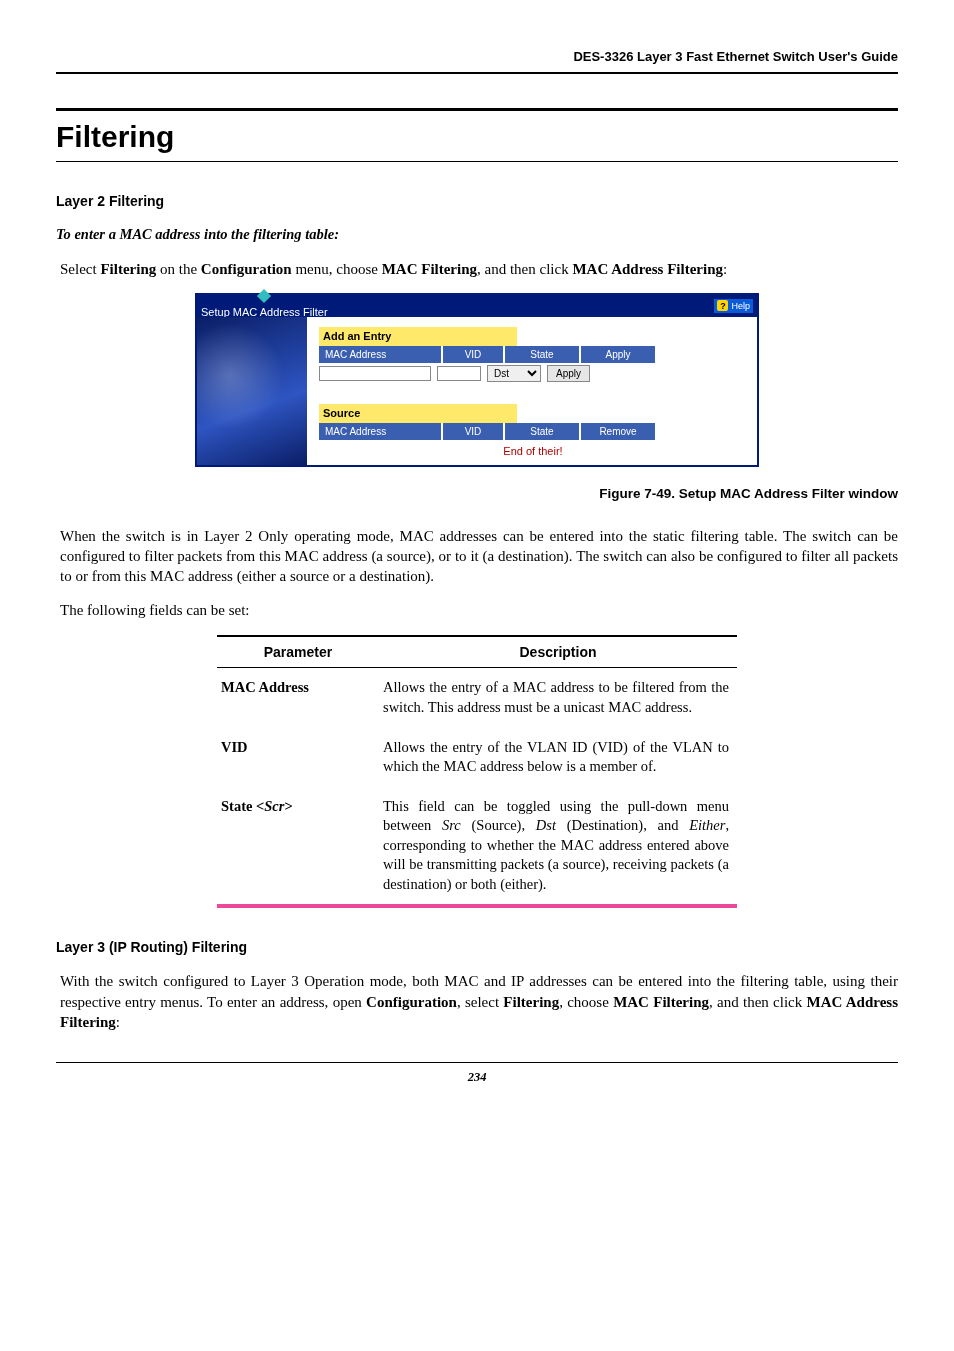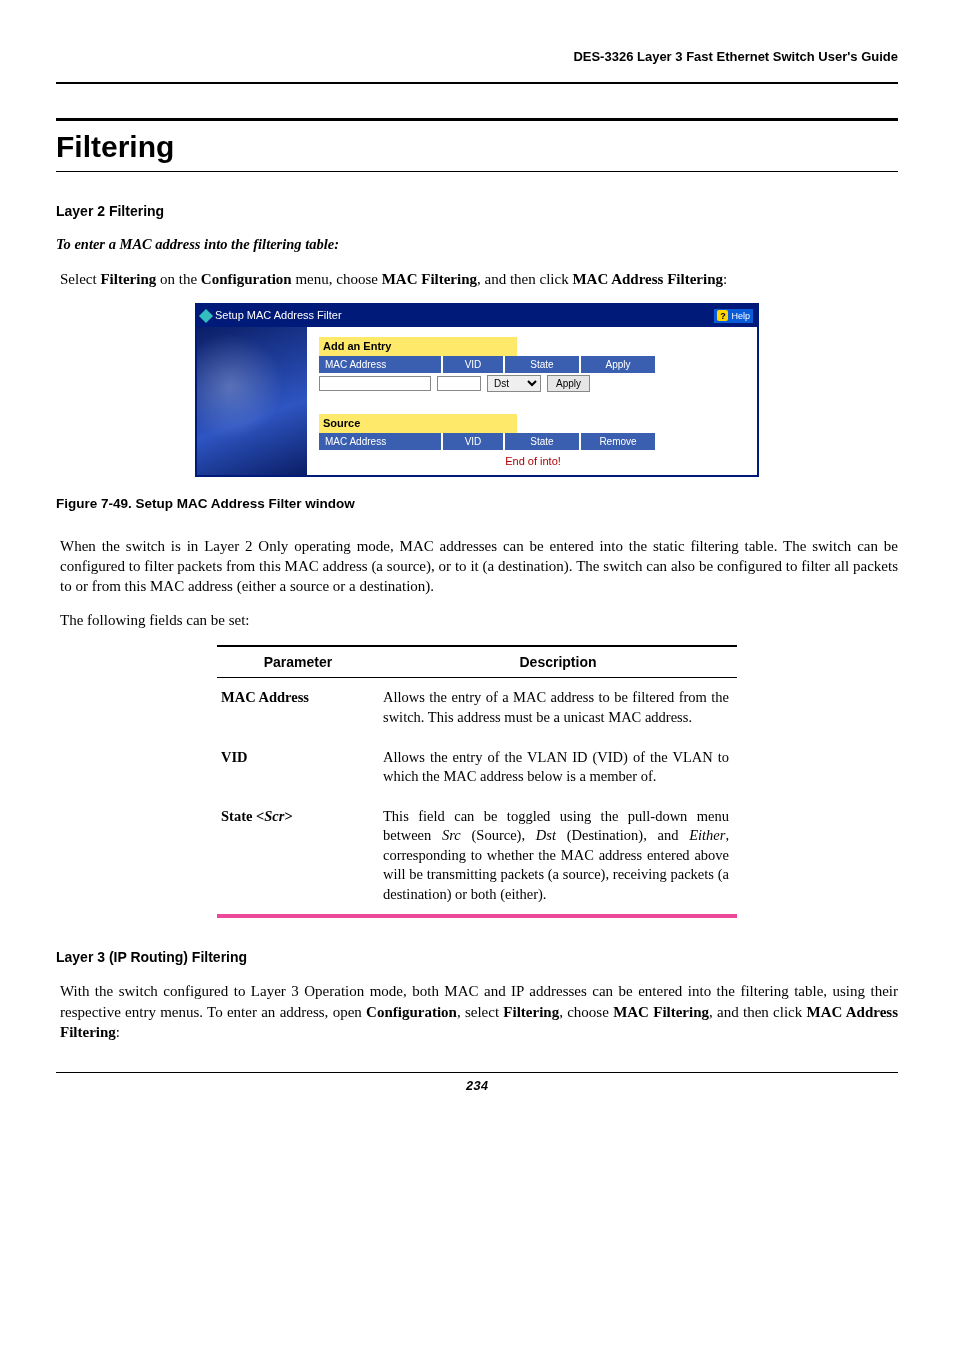--- a/index.html
+++ b/index.html
@@ -12,21 +12,21 @@
     color: #000;
     font-size: 15px;
     line-height: 1.35;
   }
   .header-right {
     text-align: right;
     font-family: Arial, Helvetica, sans-serif;
     font-weight: bold;
     font-size: 13px;
     border-bottom: 2.5px solid #000;
-    padding-bottom: 16px;
+    padding-bottom: 6px;
     margin-bottom: 34px;
   }
   h1.section-title {
     font-family: Arial, Helvetica, sans-serif;
     font-size: 30px;
     font-weight: bold;
     margin: 0 0 4px 0;
     border-top: 3px solid #000;
     border-bottom: 1px solid #000;
     padding: 6px 0 4px 0;
@@ -50,21 +50,21 @@
   }
   b { font-family: Georgia, serif; }
   .figure-wrap {
     text-align: center;
     margin: 0 auto 18px auto;
   }
   .figure-caption {
     font-family: Arial, Helvetica, sans-serif;
     font-weight: bold;
     font-size: 13.5px;
-    text-align: left;
+    text-align: right;
     margin: 14px 0 22px 0;
   }
   
   .ui-screenshot {
     width: 560px;
     border: 2px solid #001a7a;
     margin: 0 auto;
     background: #fff;
     font-family: Verdana, Arial, sans-serif;
     font-size: 11px;
@@ -76,20 +76,21 @@
     justify-content: space-between;
     background: #001a7a;
     padding: 2px 4px;
     height: 18px;
   }
   .ui-titlebar-left {
     color: #fff;
     display: flex;
     align-items: center;
     gap: 4px;
+    flex-direction: column;
   }
   .ui-titlebar-left .diamond {
     width: 10px; height: 10px; display:inline-block;
     background:#33bdbf;
     transform: rotate(45deg);
   }
   .ui-help {
     background: #0a5bd8;
     color: #fff;
     font-size: 9px;
@@ -202,21 +203,21 @@
     font-weight: bold;
     width: 150px;
     white-space: nowrap;
   }
   .param-table tr.lastrow td {
     border-bottom: 4px solid #ec4899;
   }
   .footer {
     border-top: 1.5px solid #000;
     text-align: center;
-    font-family: Liberation Mono, monospace;
+    font-family: Liberation Serif, serif;
     font-size: 12.5px;
     font-weight: bold;
     font-style: italic;
     padding-top: 6px;
     margin-top: 30px;
   }
 </style>
 </head>
 <body>
 
@@ -266,21 +267,21 @@
 
         <div style="height:22px"></div>
 
         <span class="ui-section-label">Source</span>
         <div class="ui-headrow">
           <span class="ui-cell-head w-mac">MAC Address</span>
           <span class="ui-cell-head w-vid">VID</span>
           <span class="ui-cell-head w-state">State</span>
           <span class="ui-cell-head w-apply">Remove</span>
         </div>
-        <div class="ui-end">End of into!</div>
+        <div class="ui-end">End of their!</div>
       </div>
     </div>
   </div>
 </div>
 
 <div class="figure-caption">Figure 7-49.  Setup MAC Address Filter window</div>
 
 <p>When the switch is in Layer 2 Only operating mode, MAC addresses can be entered into the static filtering table. The switch can be configured to filter packets from this MAC address (a source), or to it (a destination). The switch can also be configured to filter all packets to or from this MAC address (either a source or a destination).</p>
 
 <p>The following fields can be set:</p>

